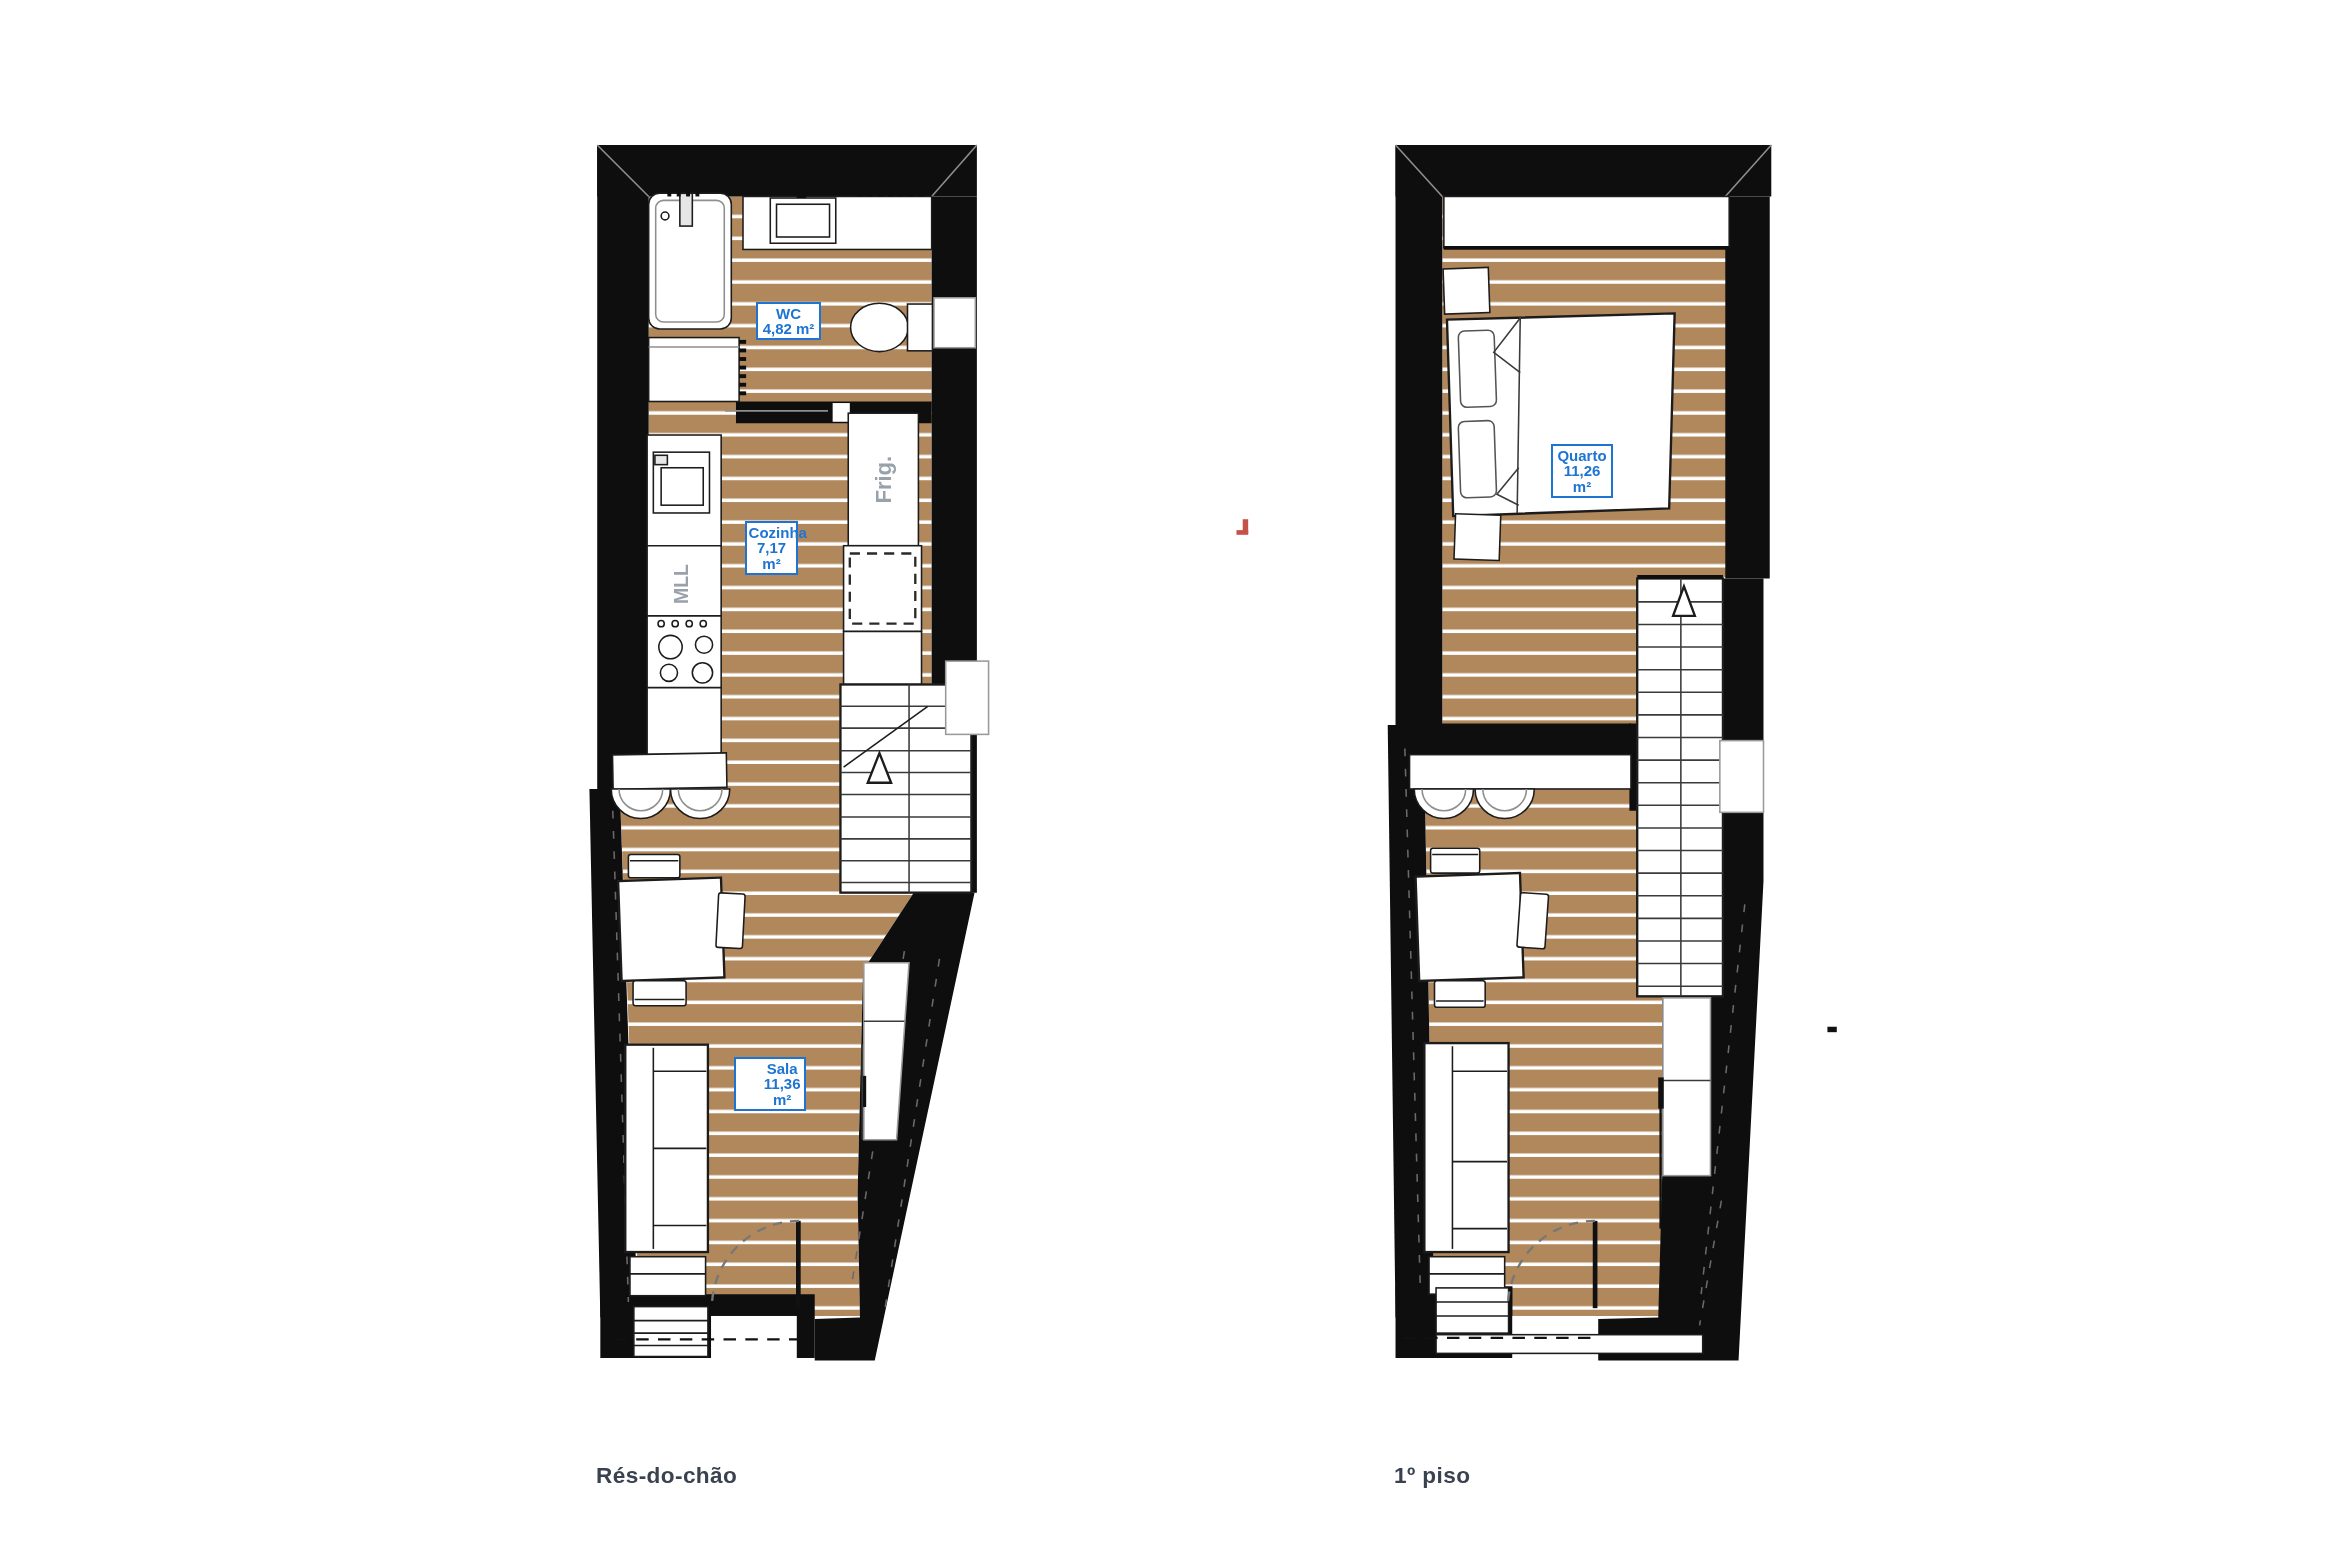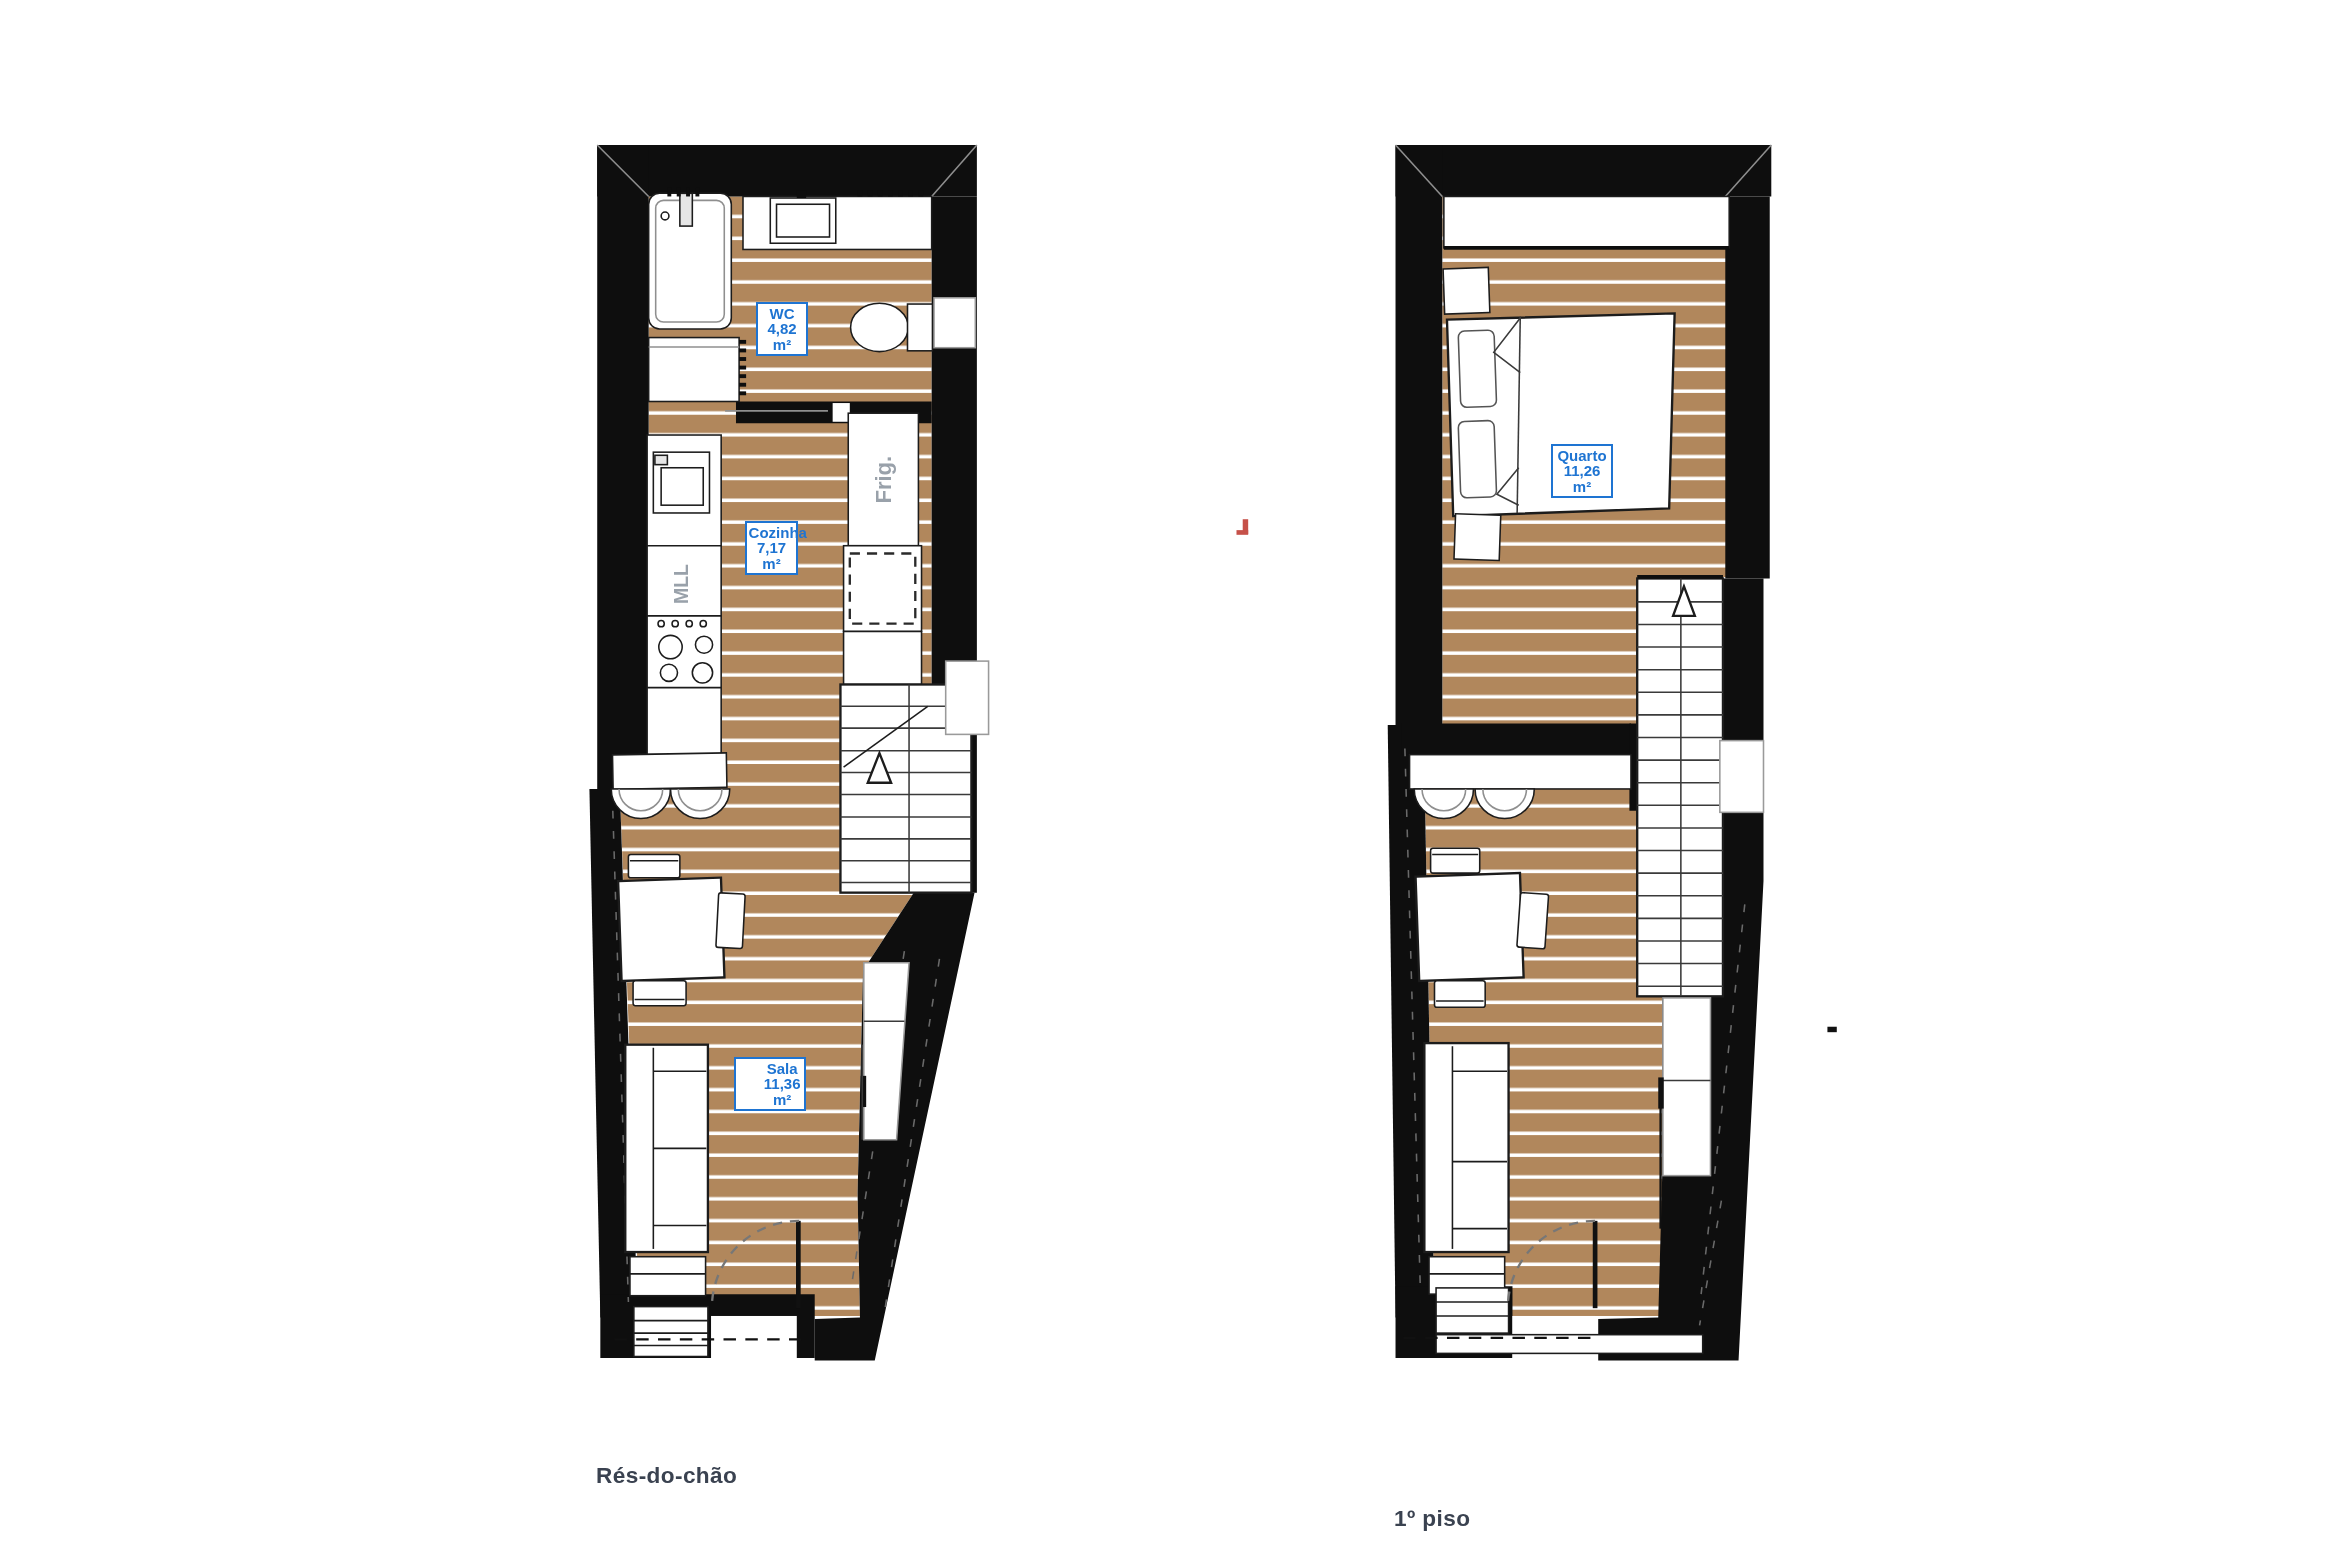--- a/index.html
+++ b/index.html
@@ -286,21 +286,21 @@
     </g>
   </g>
 
   <g fill="#c65149">
     <rect x="1594" y="666" width="7" height="19"></rect>
     <rect x="1586" y="680" width="15" height="6"></rect>
   </g>
   <rect x="2344" y="1317" width="12" height="7" fill="#111111"></rect>
 </svg>
 
-<div class="room-label" style="left:756px;top:302px;width:52px;">
+<div class="room-label" style="left:756px;top:302px;width:65px;">
   <div>WC</div>
   <div>4,82 m²</div>
 </div>
 
 <div class="room-label" style="left:745px;top:521px;width:53px;">
   <div>Cozinha</div>
   <div>7,17 m²</div>
 </div>
 
 <div class="room-label" style="left:734px;top:1057px;width:72px;padding-left:26px;">
@@ -312,16 +312,16 @@
   <div>Quarto</div>
   <div>11,26 m²</div>
 </div>
 
 <div class="appliance-label rot-ccw" style="left:852px;top:468px;width:62px;height:23.4px;font-size:22px;">Frig.</div>
 
 <div class="appliance-label rot-ccw" style="left:653px;top:573px;width:55px;height:22px;font-size:19.5px;">MLL</div>
 
 <div class="caption" style="left:596px;top:1463px;text-align:center;">Rés-do-chão</div>
 
-<div class="caption" style="left:1394px;top:1463px;margin-top:43px;">1º piso</div>
+<div class="caption" style="left:1394px;top:1463px;">1º piso</div>
 
 </div>
 
 
 </body></html>

